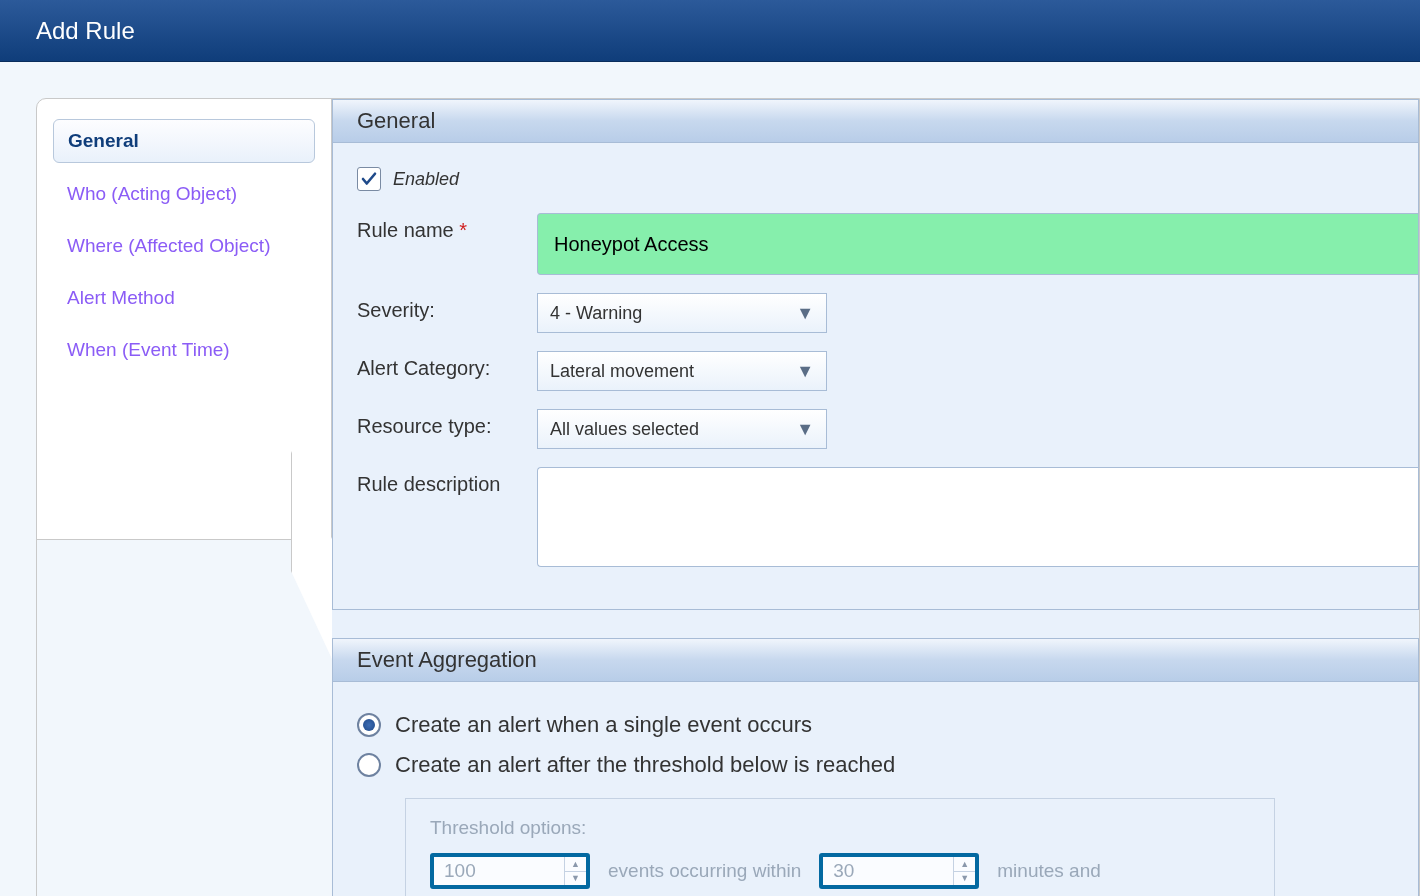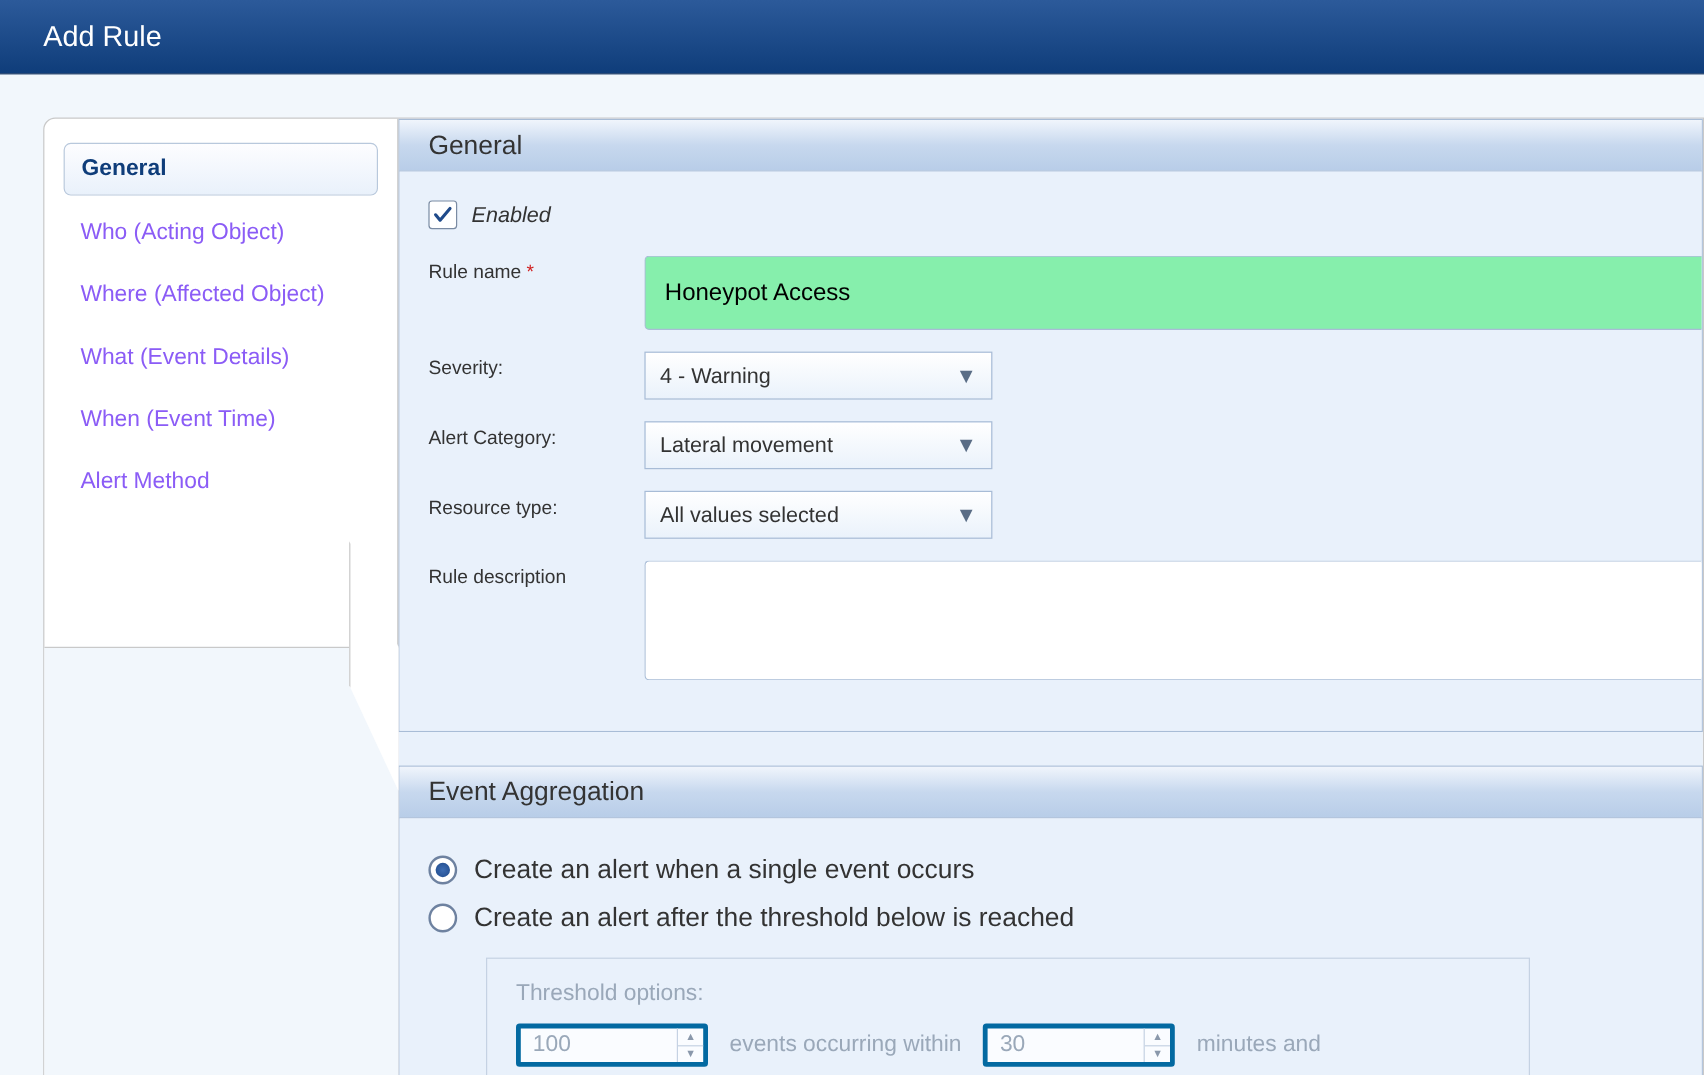--- a/index.html
+++ b/index.html
@@ -94,21 +94,21 @@
   }
   .row {
     display: flex;
     align-items: flex-start;
     margin-bottom: 18px;
   }
   .row-label {
     width: 180px;
     flex-shrink: 0;
     padding-top: 6px;
-    font-size: 16px;
+    font-size: 20px;
   }
   .required { color: #d02020; }
   .checkbox-row { display: flex; align-items: center; gap: 12px; margin-bottom: 22px; font-style: italic; }
   .checkbox {
     width: 24px; height: 24px;
     border: 1px solid #7a8ba3;
     border-radius: 3px;
     background: #fff;
     display: inline-flex;
     align-items: center;
@@ -212,23 +212,22 @@
 <div class="titlebar">
   <span>Add Rule</span>
 </div>
 
 <div class="container">
 
   <div class="sidebar">
     <div class="tab active"><span>General</span></div>
     <div class="tab"><span>Who (Acting Object)</span></div>
     <div class="tab"><span>Where (Affected Object)</span></div>
-    <div class="tab"><span>What (Event Details)</span></div>
+    <div class="tab"><span>Alert Method</span></div>
     <div class="tab"><span>When (Event Time)</span></div>
-    <div class="tab"><span>Alert Method</span></div>
     <div class="sidebar-clip"></div>
   </div>
 
   <div class="main">
 
     <div class="section">
       <div class="section-header">
         <span>General</span>
       </div>
       <div class="section-body">

